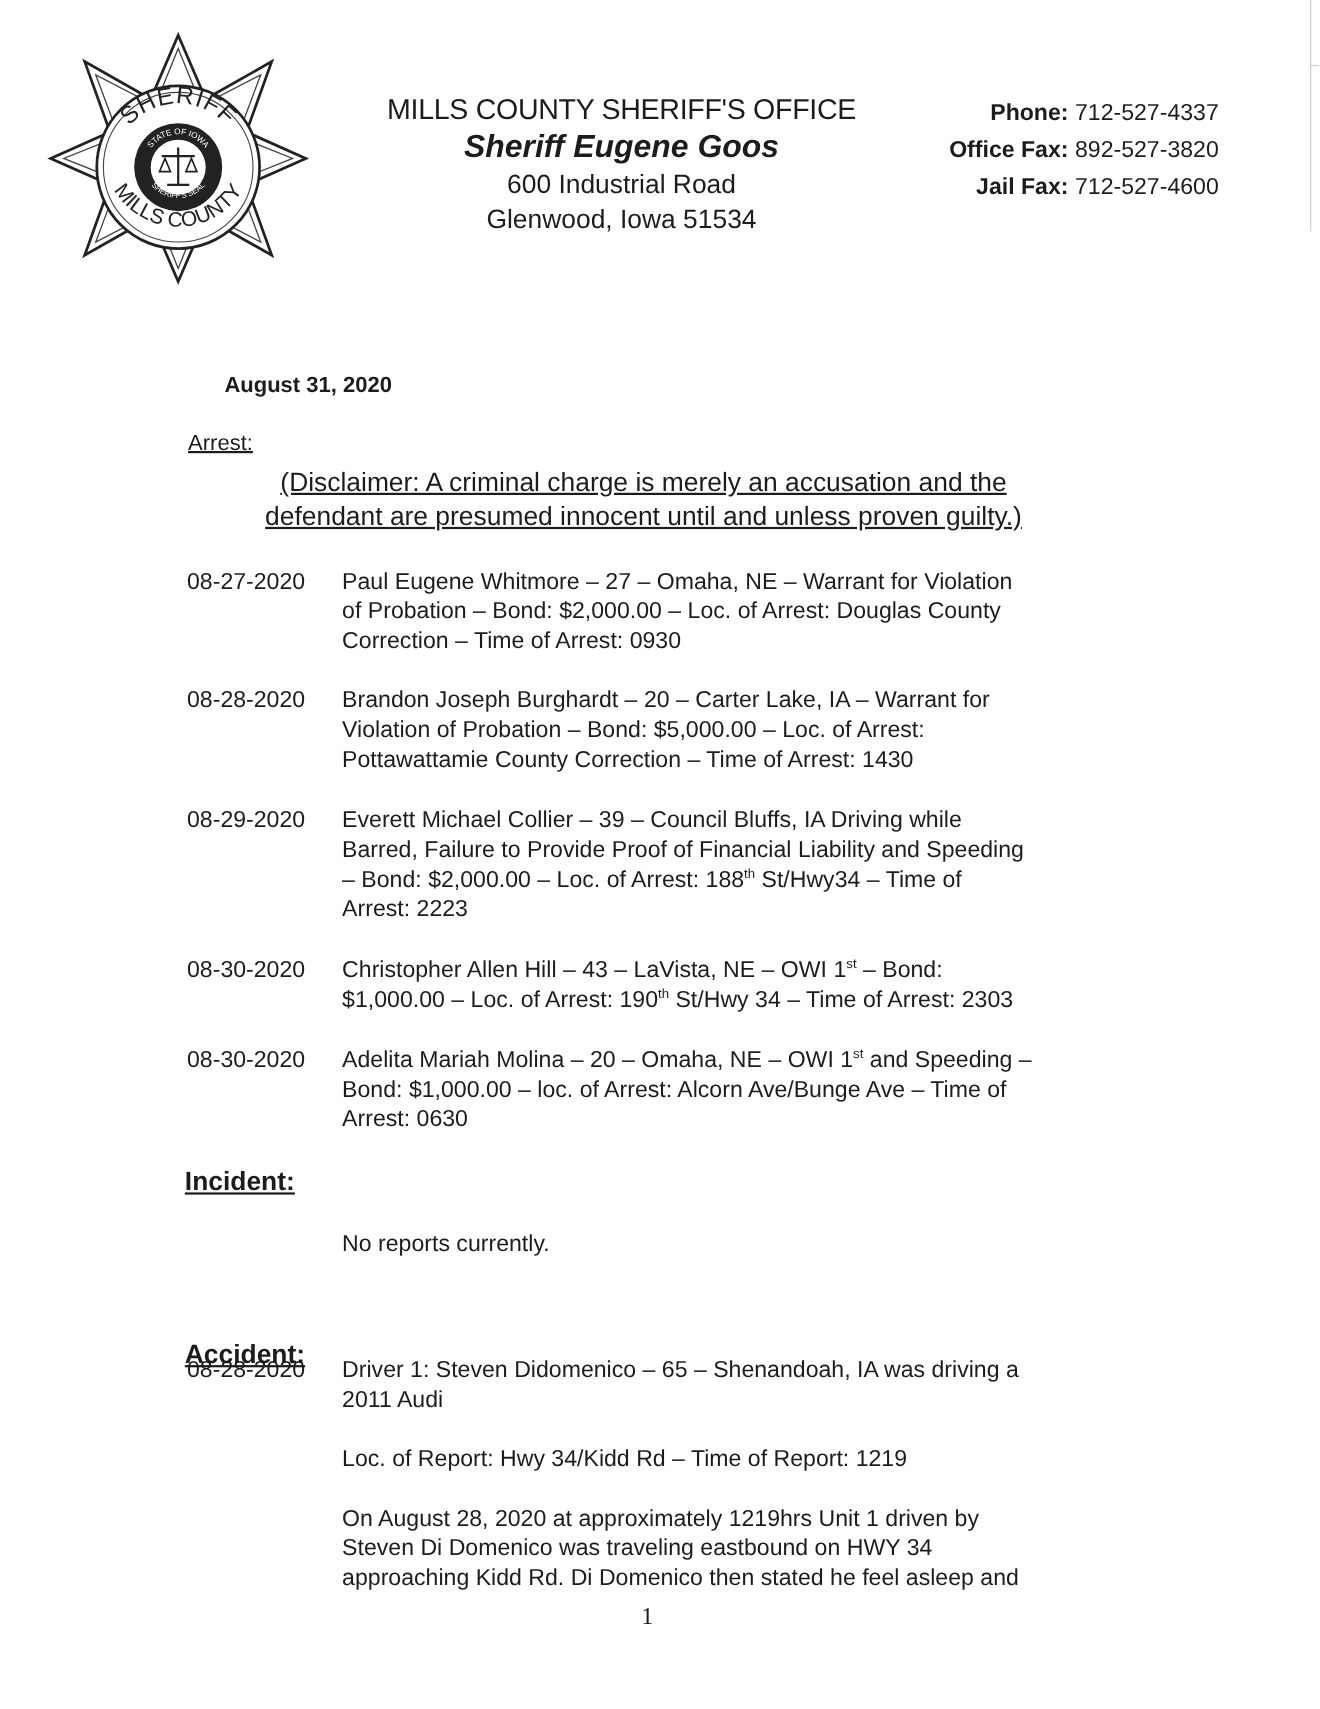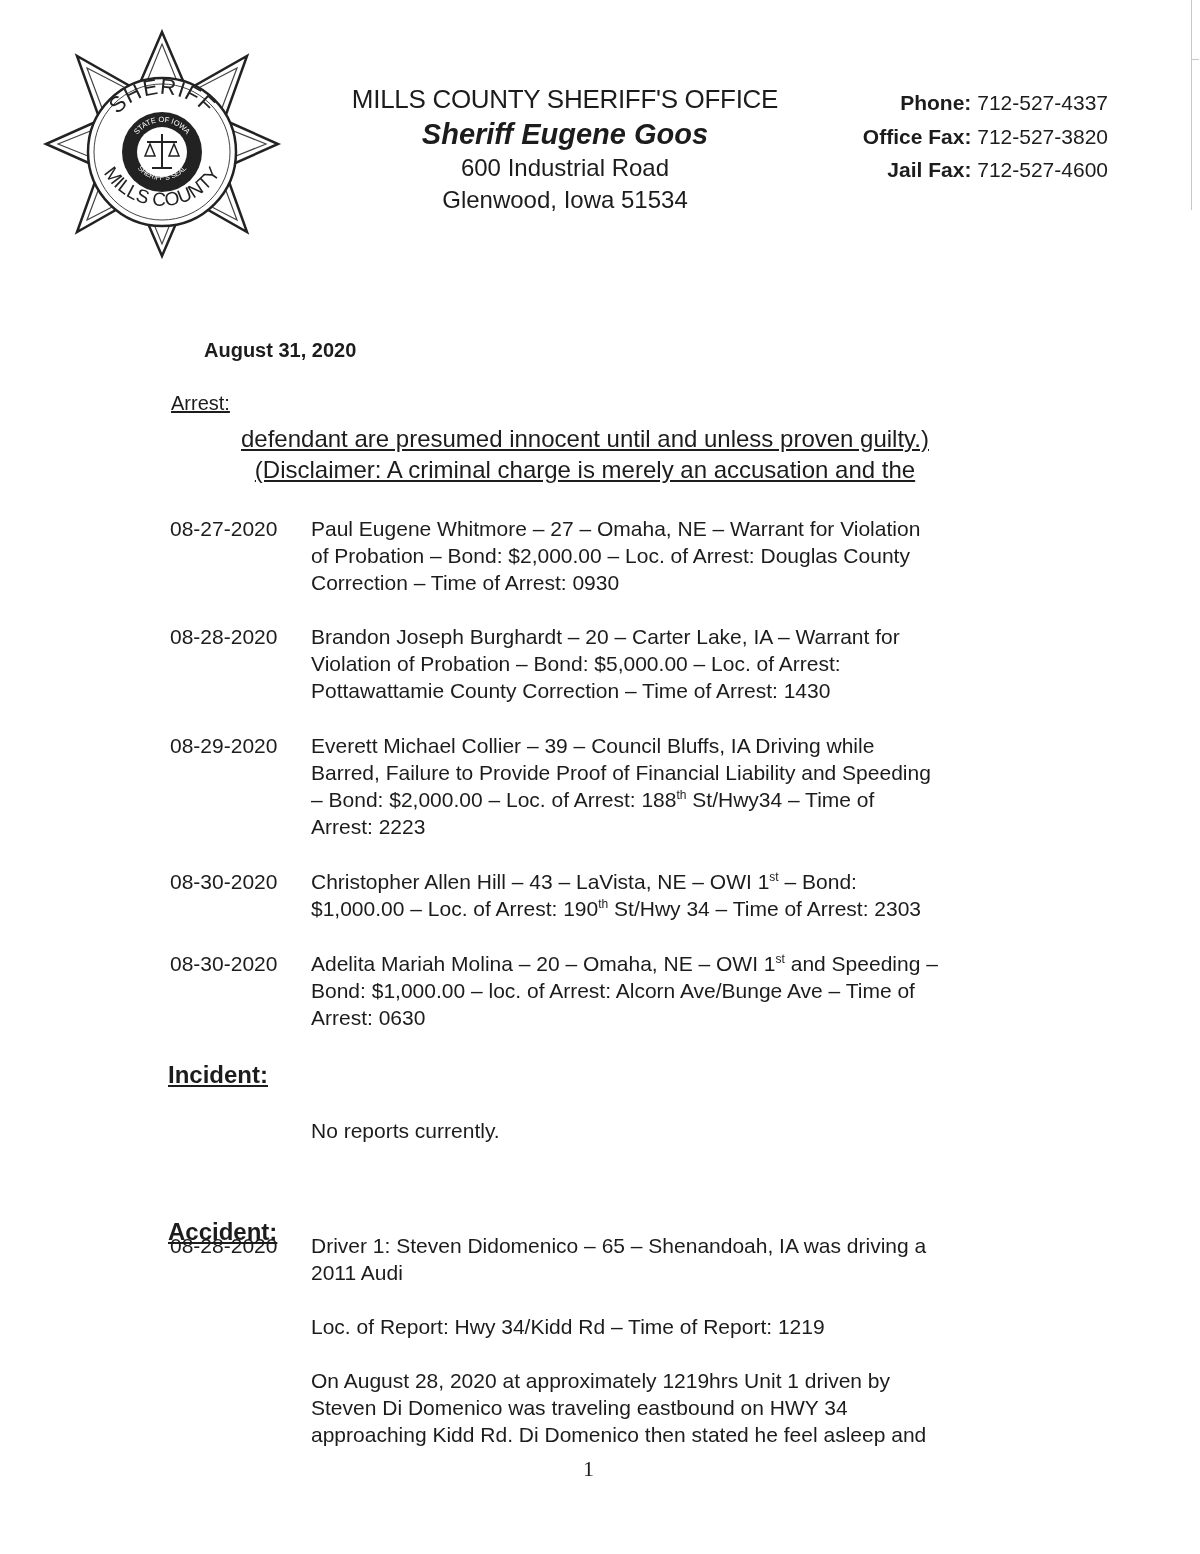--- a/index.html
+++ b/index.html
@@ -79,34 +79,34 @@
   <div class="addr">Glenwood, Iowa 51534</div>
 </div>
 
 <div class="contact-block">
   <div>
     <b>Phone:</b>
     <span>712-527-4337</span>
   </div>
   <div>
     <b>Office Fax:</b>
-    <span>712-527-3820</span>
+    <span>892-527-3820</span>
   </div>
   <div>
     <b>Jail Fax:</b>
     <span>712-527-4600</span>
   </div>
 </div>
 
 <div class="doc-date">August 31, 2020</div>
 
 <div class="arrest-heading">Arrest:</div>
 <div class="disclaimer">
+  <div>(Disclaimer: A criminal charge is merely an accusation and the</div>
   <div>defendant are presumed innocent until and unless proven guilty.)</div>
-  <div>(Disclaimer: A criminal charge is merely an accusation and the</div>
 </div>
 
 <div class="entry" style="top:515px;">
   <div class="date">08-27-2020</div>
   <div class="text">
     <div>Paul Eugene Whitmore – 27 – Omaha, NE – Warrant for Violation</div>
     <div>of Probation – Bond: $2,000.00 – Loc. of Arrest: Douglas County</div>
     <div>Correction – Time of Arrest:  0930</div>
   </div>
 </div>

